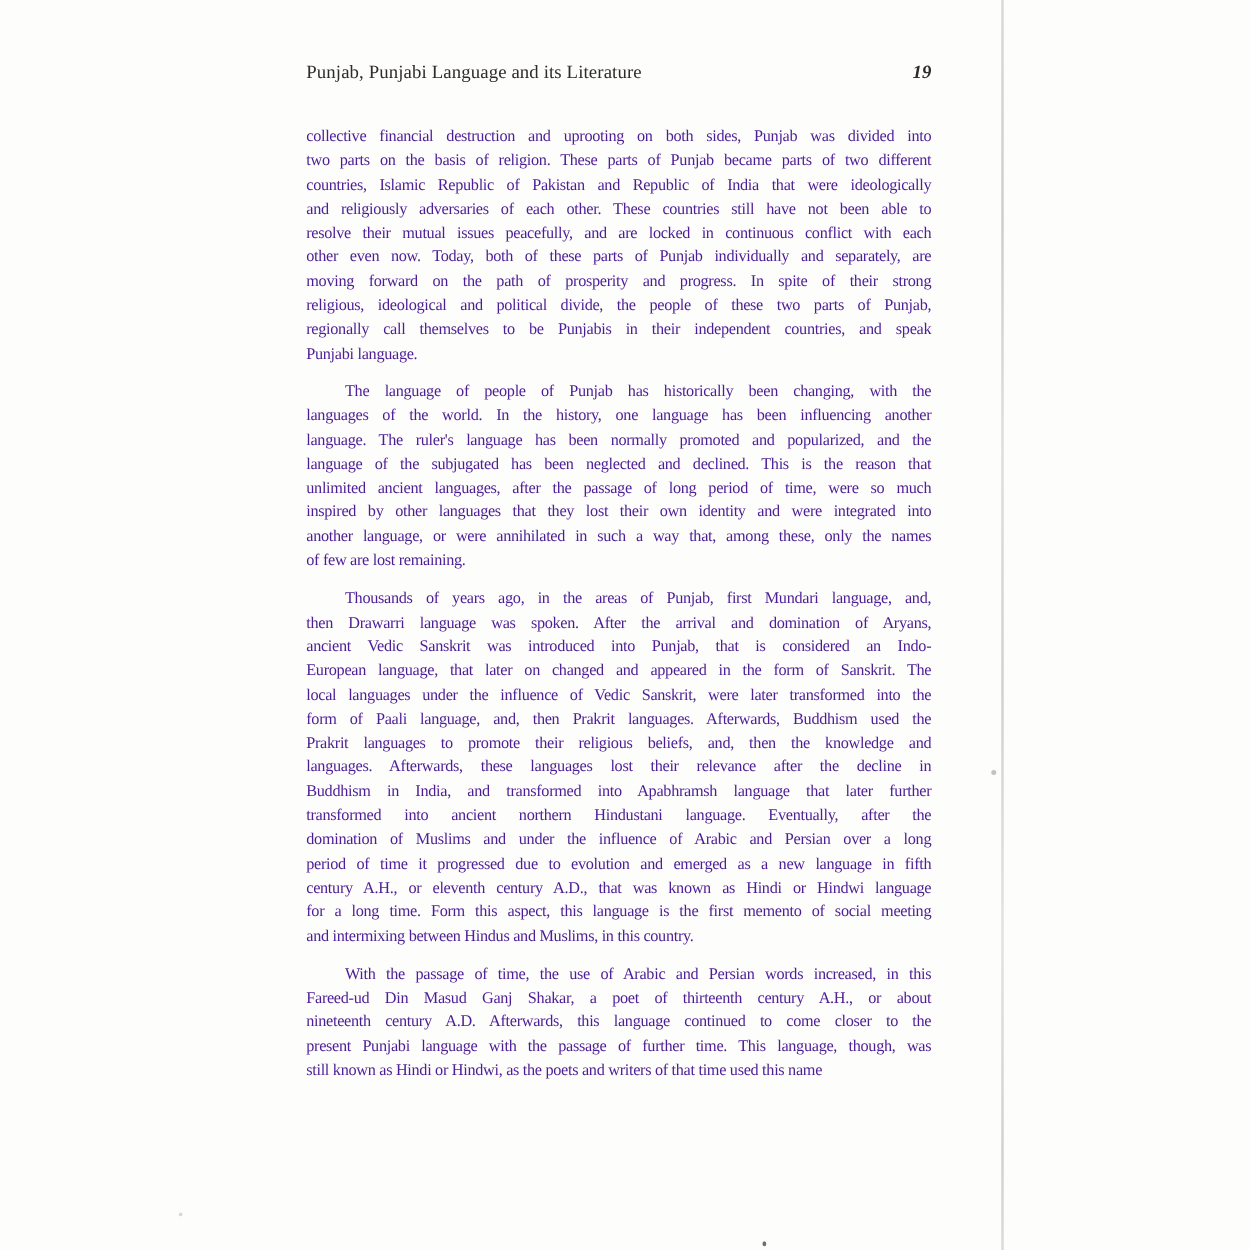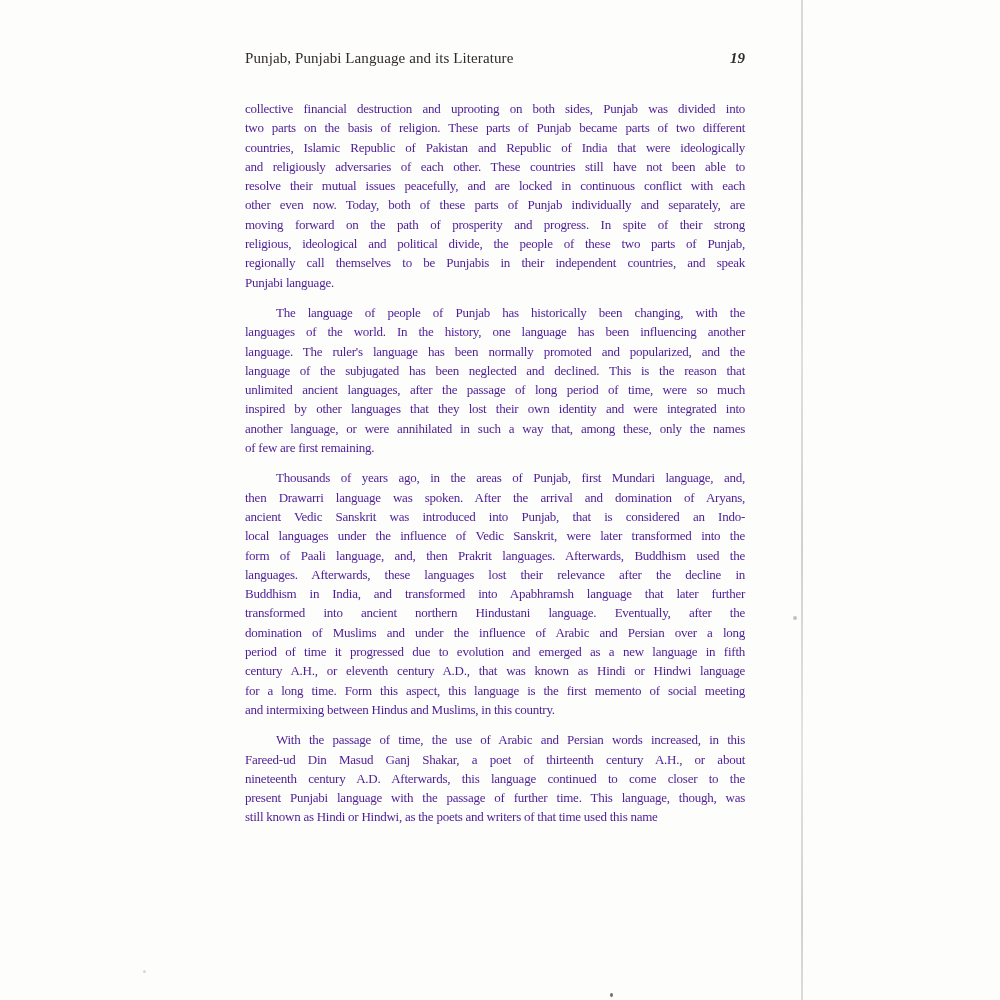--- a/index.html
+++ b/index.html
@@ -93,28 +93,30 @@
         <div class="line last">Punjabi language.</div>
       </div>
       <div class="paragraph">
         <div class="line indent">The language of people of Punjab has historically been changing, with the</div>
         <div class="line">languages of the world.  In the history, one language has been influencing another</div>
         <div class="line">language.  The ruler's language has been normally promoted and popularized, and the</div>
         <div class="line">language of the subjugated has been neglected and declined.  This is the reason that</div>
         <div class="line">unlimited ancient languages, after the passage of long period of time, were so much</div>
         <div class="line">inspired by other languages that they lost their own identity and were integrated into</div>
         <div class="line">another language, or were annihilated in such a way that, among these, only the names</div>
-        <div class="line last">of few are first remaining.</div>
+        <div class="line last">of few are lost remaining.</div>
       </div>
       <div class="paragraph">
         <div class="line indent">Thousands of years ago, in the areas of Punjab, first Mundari language, and,</div>
         <div class="line">then Drawarri language was spoken.  After the arrival and domination of Aryans,</div>
         <div class="line">ancient Vedic Sanskrit was introduced into Punjab, that is considered an Indo-</div>
+        <div class="line">European language, that later on changed and appeared in the form of Sanskrit.  The</div>
         <div class="line">local languages under the influence of Vedic Sanskrit, were later transformed into the</div>
         <div class="line">form of Paali language, and, then Prakrit languages.  Afterwards, Buddhism used the</div>
+        <div class="line">Prakrit languages to promote their religious beliefs, and, then the knowledge and</div>
         <div class="line">languages.  Afterwards, these languages lost their relevance after the decline in</div>
         <div class="line">Buddhism in India, and transformed into Apabhramsh language that later further</div>
         <div class="line">transformed into ancient northern Hindustani language.  Eventually, after the</div>
         <div class="line">domination of Muslims and under the influence of Arabic and Persian over a long</div>
         <div class="line">period of time it progressed due to evolution and emerged as a new language in fifth</div>
         <div class="line">century A.H., or eleventh century A.D., that was known as Hindi or Hindwi language</div>
         <div class="line">for a long time.  Form this aspect, this language is the first memento of social meeting</div>
         <div class="line last">and intermixing between Hindus and Muslims, in this country.</div>
       </div>
       <div class="paragraph">

